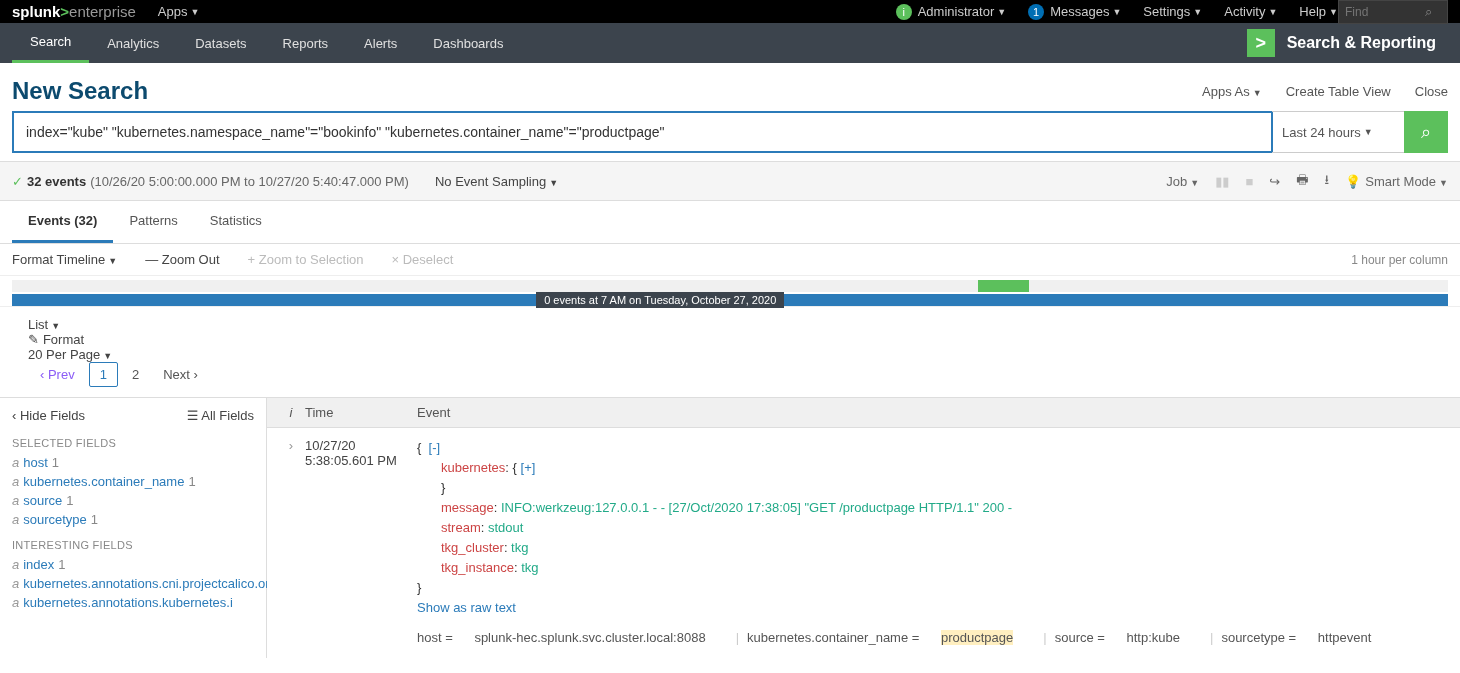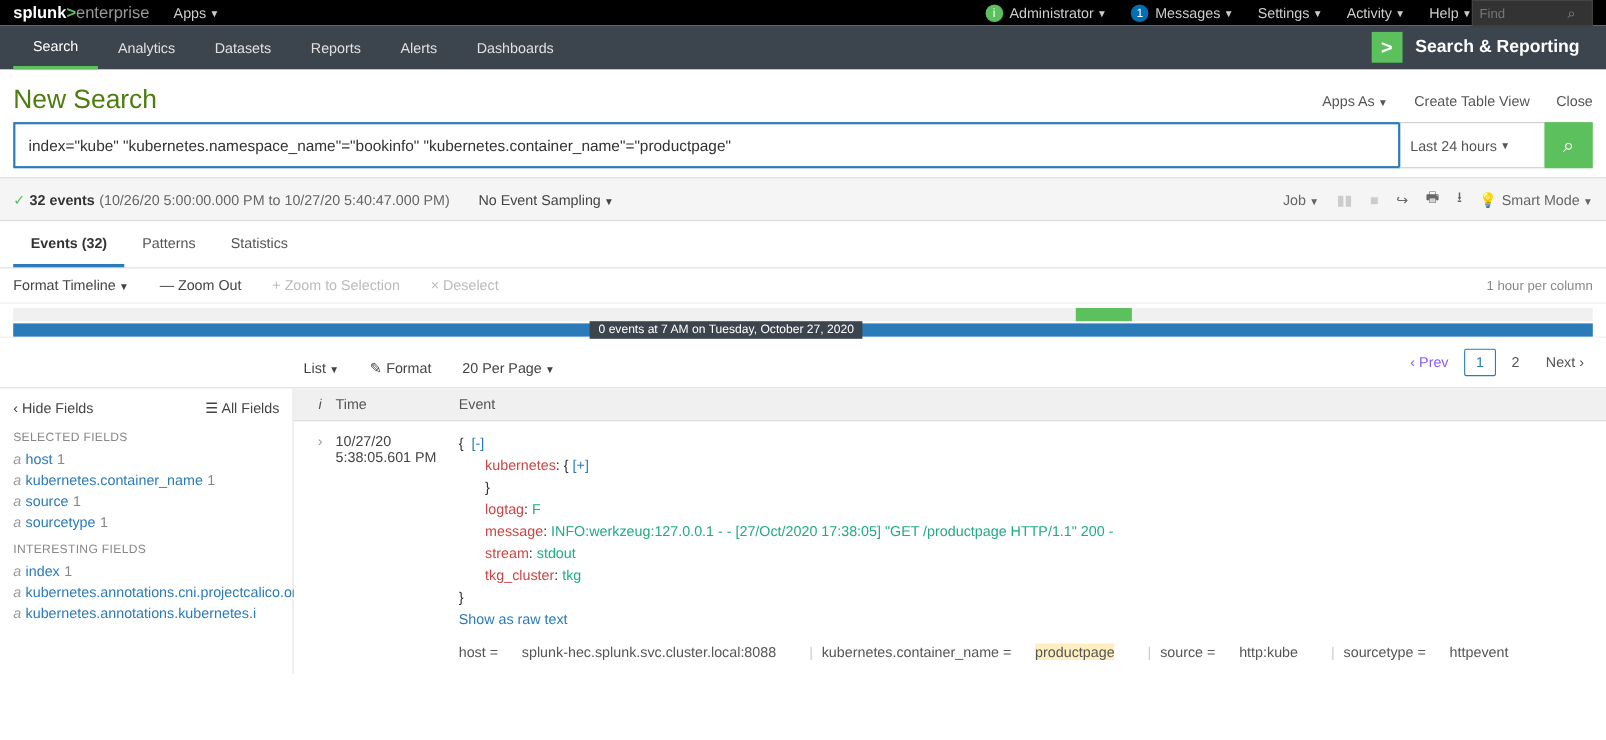--- a/index.html
+++ b/index.html
@@ -16,21 +16,21 @@
 .topbar .find { background:#333; border:1px solid #444; padding:3px 6px; width:110px; display:flex; align-items:center; }
 .topbar .find input { background:transparent; border:none; color:#ccc; width:80px; outline:none; font-size:12px; }
 .caret { font-size:9px; margin-left:3px; }
 .navbar { background:#3c444d; height:40px; display:flex; align-items:center; padding:0 12px; }
 .navbar .nitem { color:#e0e0e0; padding:0 18px; height:40px; display:flex; align-items:center; cursor:pointer; }
 .navbar .nitem.active { color:#fff; border-bottom:3px solid #5cc05c; }
 .navbar .spacer { flex:1; }
 .navbar .app-icon { background:#5cc05c; color:#fff; width:28px; height:28px; display:flex; align-items:center; justify-content:center; font-weight:bold; margin-right:12px; font-size:18px; }
 .navbar .app-label { color:#fff; font-weight:bold; font-size:16px; margin-right:12px; }
 .header-row { display:flex; align-items:center; padding:14px 12px 6px; }
-.header-row h1 { font-size:24px; font-weight:normal; color:#4d7c0f; flex:1; }
+.header-row h1 { font-size:24px; font-weight:bold; color:#0c4a6e; flex:1; }
 .header-row .lnk { margin-left:24px; color:#555; cursor:pointer; font-size:13px; }
 .search-row { display:flex; padding:0 12px 8px; }
 .search-box { flex:1; border:2px solid #2b7bb9; height:42px; display:flex; align-items:center; padding:0 12px; font-family:"Courier New",monospace; font-size:14px; color:#333; background:#fff; }
 .time-picker { width:132px; border-top:1px solid #ccc; border-bottom:1px solid #ccc; height:42px; display:flex; align-items:center; padding:0 10px; cursor:pointer; color:#555; margin-left:-1px; }
 .search-btn { width:44px; height:42px; background:#5cc05c; color:#fff; display:flex; align-items:center; justify-content:center; cursor:pointer; font-size:18px; }
 .status-row { display:flex; align-items:center; padding:8px 12px; border-top:1px solid #ddd; border-bottom:1px solid #ddd; background:#f5f5f5; color:#666; }
 .status-row .chk { color:#5cc05c; margin-right:4px; }
 .status-row b { color:#333; }
 .status-row .sampling { margin-left:26px; cursor:pointer; color:#444; }
 .status-row .spacer { flex:1; }
@@ -43,21 +43,21 @@
 .timeline-ctrl .tc.disabled { color:#bbb; cursor:default; }
 .timeline-ctrl .spacer { flex:1; }
 .timeline-ctrl .right-note { color:#888; font-size:12px; }
 .timeline { margin:4px 12px 0; position:relative; }
 .timeline .label-row { display:flex; }
 .timeline .tl-label { background:#2b7bb9; color:#fff; font-size:11px; padding:2px 6px; }
 .timeline .tl-canvas { height:12px; background:#f0f0f0; position:relative; margin-top:1px; }
 .timeline .tl-bar { position:absolute; left:67.3%; width:3.5%; height:12px; background:#5cc05c; top:0; }
 .timeline .tl-bluebar { height:12px; background:#2b7bb9; margin-top:2px; position:relative; display:flex; align-items:center; justify-content:center; }
 .timeline .tooltip { position:absolute; left:36.5%; top:-2px; background:#3c444d; color:#fff; font-size:11px; padding:2px 8px; }
-.list-ctrl { display:flex; align-items:flex-end; padding:10px 8px; border-top:1px solid #eee; border-bottom:1px solid #ddd; }
+.list-ctrl { display:flex; align-items:flex-start; padding:10px 28px; border-top:1px solid #eee; border-bottom:1px solid #ddd;flex-direction:column; }
 .list-ctrl .lc { margin-right:28px; cursor:pointer; color:#444; }
 .list-ctrl .lc .pencil { margin-right:4px; }
 .list-ctrl .left-pad { width:268px; }
 .list-ctrl .spacer { flex:1; }
 .list-ctrl .pager { display:flex; align-items:center; }
 .list-ctrl .pager .pg { padding:4px 10px; cursor:pointer; color:#555; margin:0 2px; }
 .list-ctrl .pager .pg.active { border:1px solid #2b7bb9; color:#2b7bb9; border-radius:2px; }
 .list-ctrl .pager .pg.disabled { color:#8b5cf6; }
 .body-row { display:flex; }
 .fields-panel { width:267px; border-right:1px solid #ddd; padding:10px 12px; }
@@ -241,24 +241,24 @@
     <div class="erow">
       <div class="c1"><span>›</span></div>
       <div class="c2">
         <div>10/27/20</div>
         <div>5:38:05.601 PM</div>
       </div>
       <div class="c3">
         <div>{&nbsp;&nbsp;<span class="jexp">[-]</span></div>
         <div style="padding-left:24px"><span class="jkey">kubernetes</span>: { <span class="jexp">[+]</span></div>
         <div style="padding-left:24px">}</div>
-        <div style="padding-left:24px"><span class="jkey">logtag</span>: <span class="jstr">F</span></div>
         <div style="padding-left:24px"><span class="jkey">message</span>: <span class="jstr">INFO:werkzeug:127.0.0.1 - - [27/Oct/2020 17:38:05] "GET /productpage HTTP/1.1" 200 -</span></div>
         <div style="padding-left:24px"><span class="jkey">stream</span>: <span class="jstr">stdout</span></div>
         <div style="padding-left:24px"><span class="jkey">tkg_cluster</span>: <span class="jstr"> tkg</span></div>
+        <div style="padding-left:24px"><span class="jkey">tkg_instance</span>: <span class="jstr">tkg</span></div>
         <div>}</div>
         <div><span class="rawlink">Show as raw text</span></div>
         <div class="meta">
           <span><span>host = </span><span>splunk-hec.splunk.svc.cluster.local:8088</span></span>
           <span class="sep">|</span>
           <span><span>kubernetes.container_name = </span><span class="hilite">productpage</span></span>
           <span class="sep">|</span>
           <span><span>source = </span><span>http:kube</span></span>
           <span class="sep">|</span>
           <span><span>sourcetype = </span><span>httpevent</span></span>

